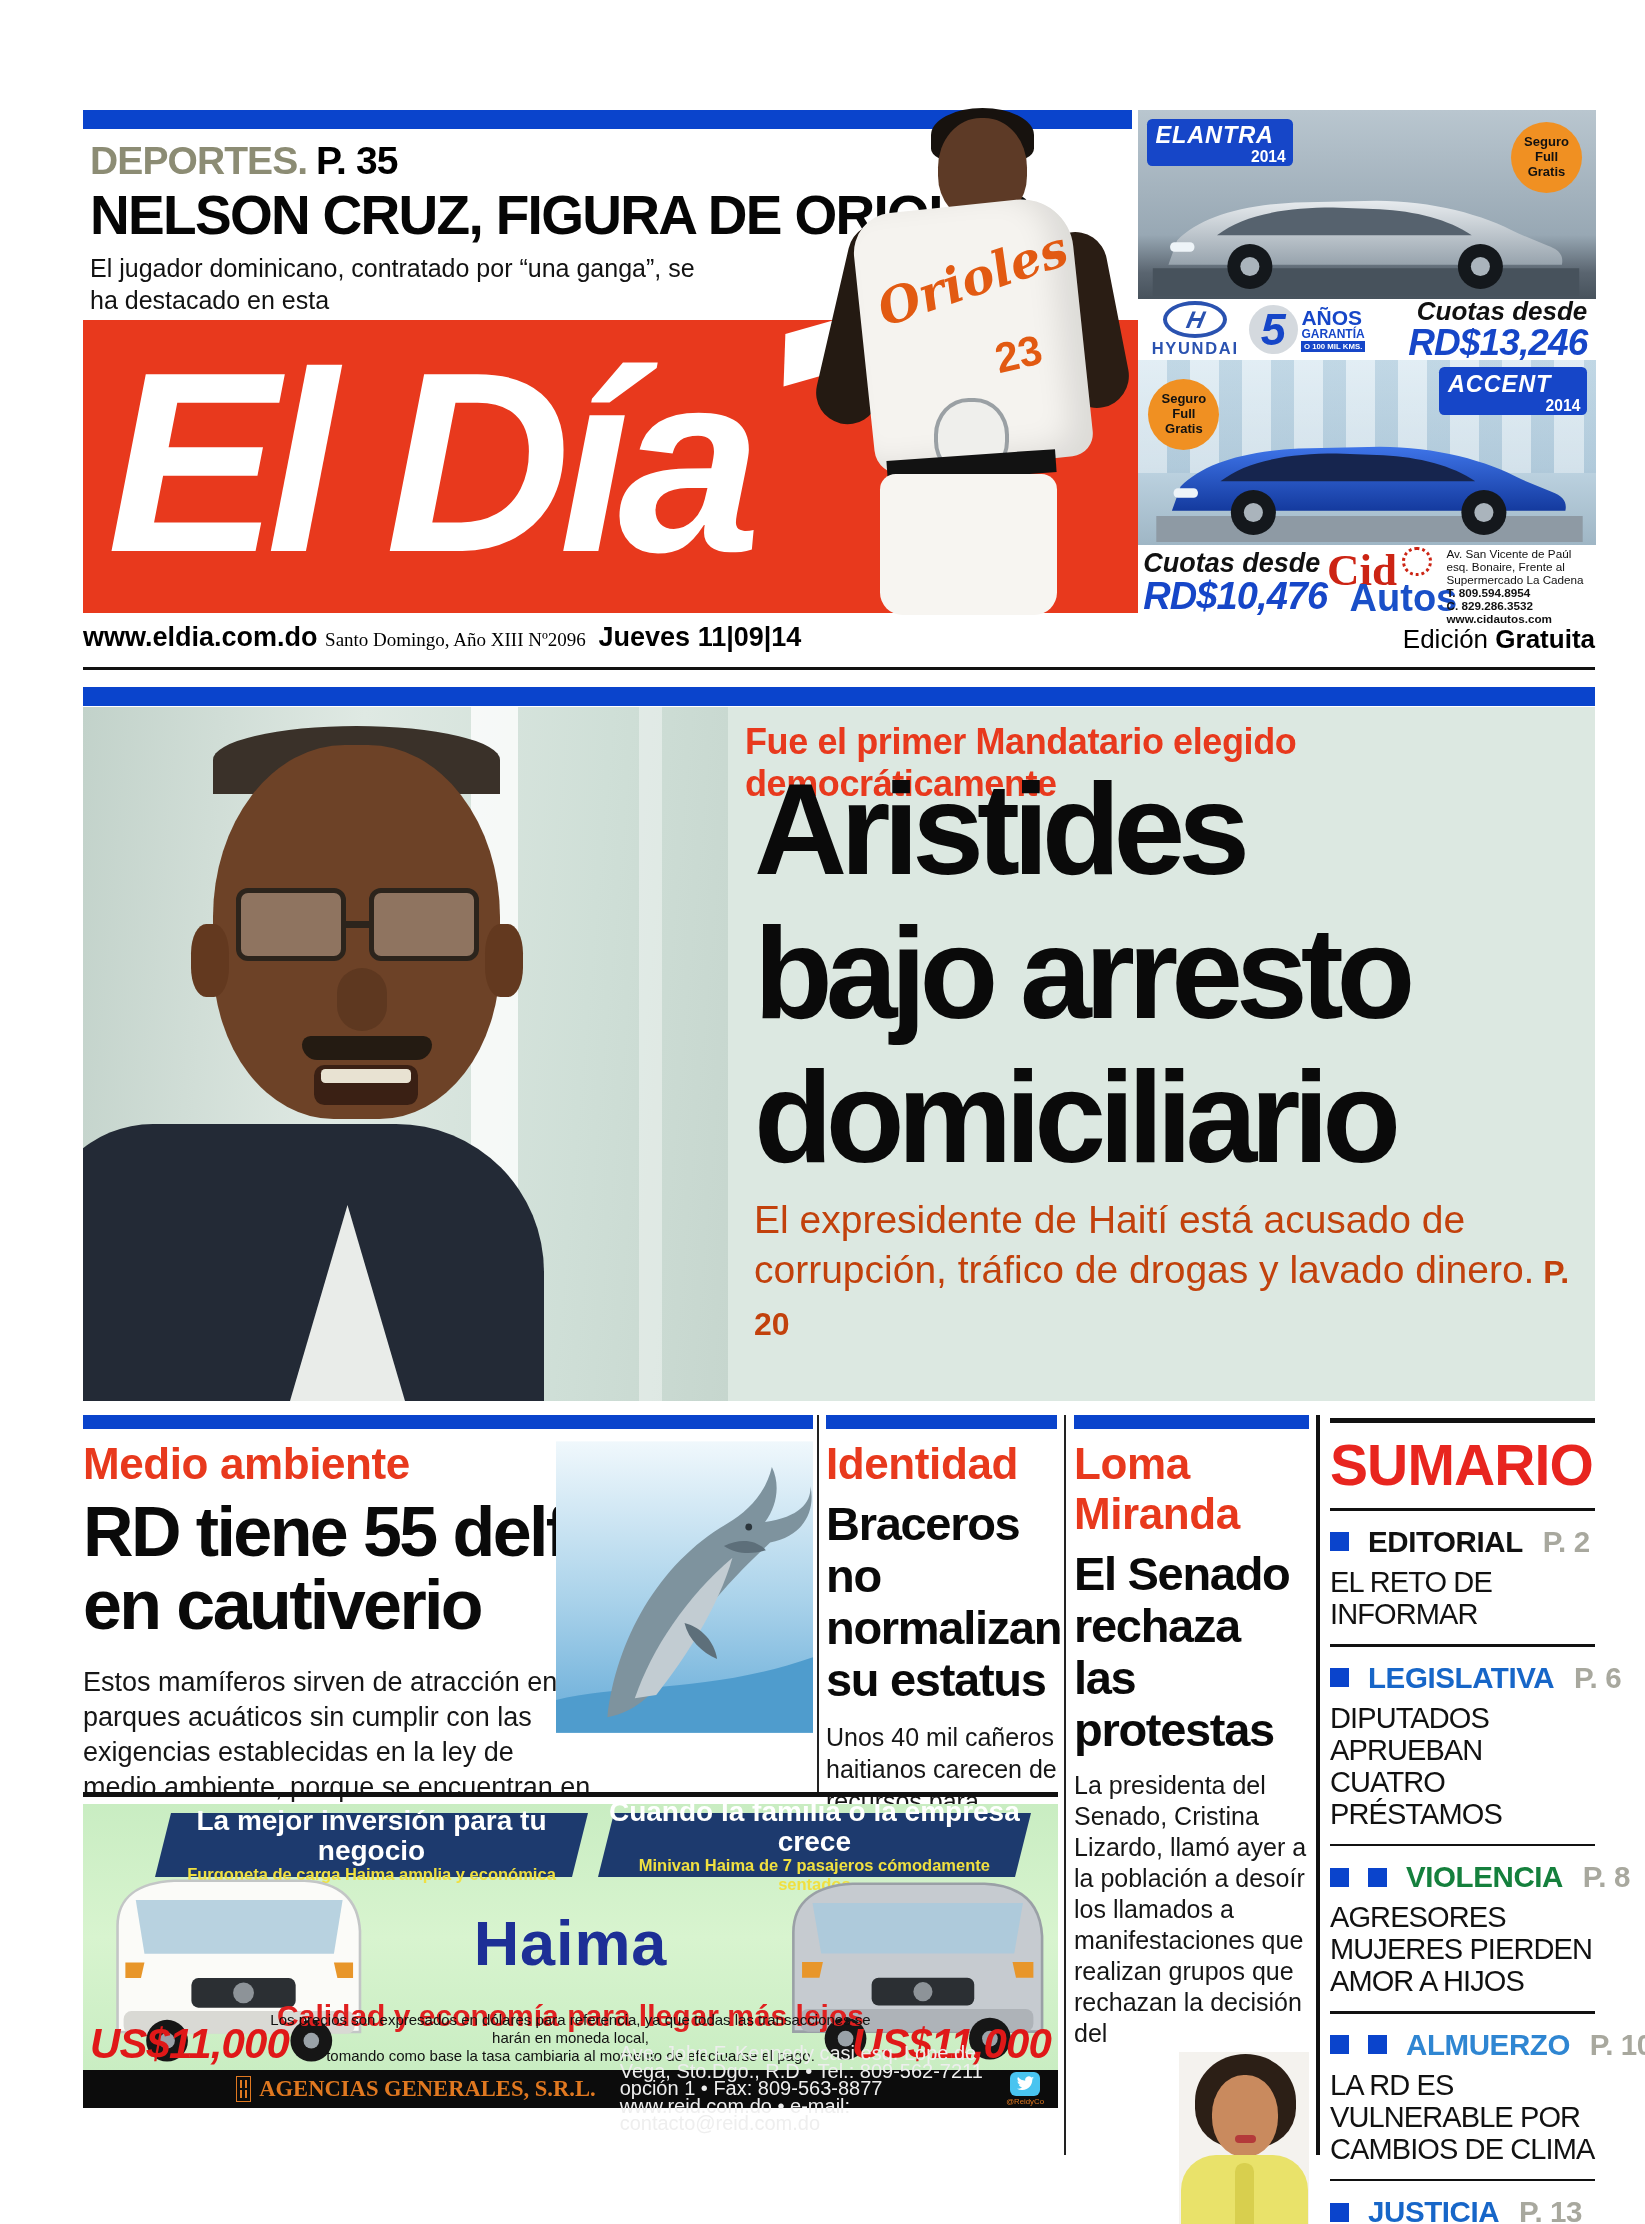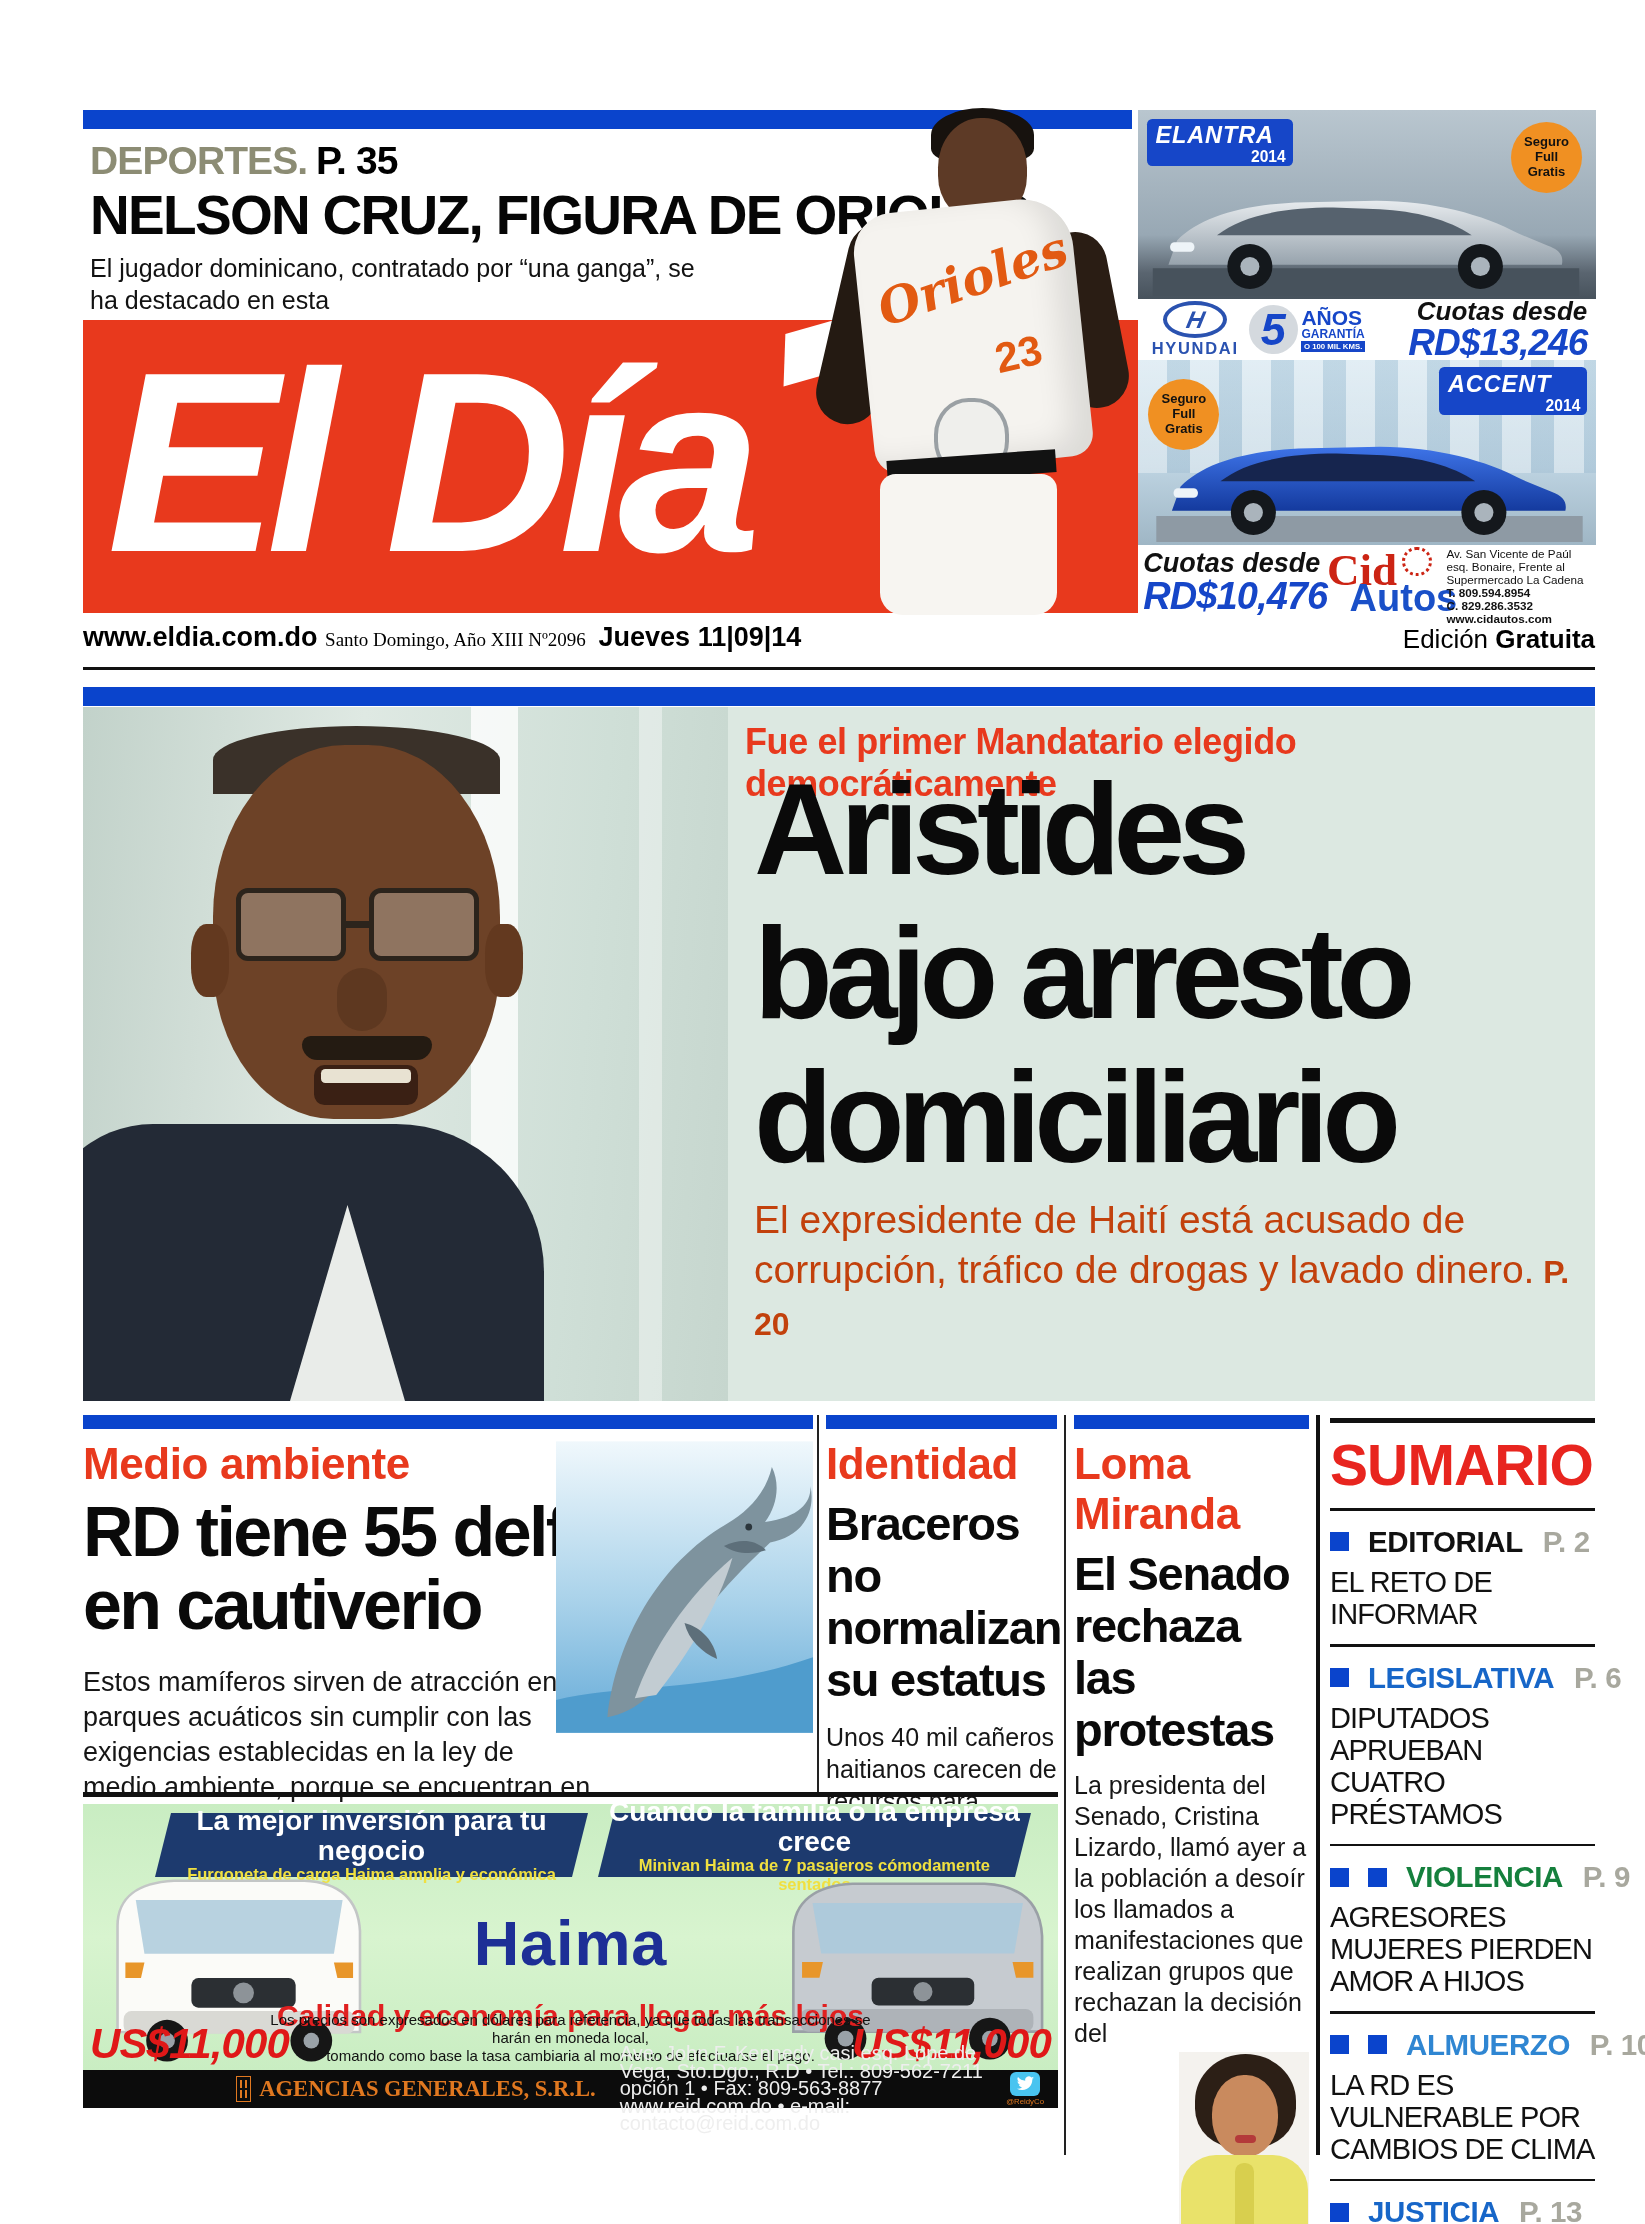--- a/index.html
+++ b/index.html
@@ -435,21 +435,21 @@
       </div>
       <div class="sum-text">DIPUTADOS APRUEBAN CUATRO PRÉSTAMOS</div>
     </div>
     <div class="sum-sep"></div>
 
     <div>
       <div class="sum-label-row">
         <span class="sq"></span>
         <span class="sq"></span>
         <span style="color: #15803d;">VIOLENCIA</span>
-        <span class="sum-page">P. 9</span>
+        <span class="sum-page">P. 8</span>
       </div>
       <div class="sum-text">AGRESORES MUJERES PIERDEN AMOR A HIJOS</div>
     </div>
     <div class="sum-sep"></div>
 
     <div>
       <div class="sum-label-row">
         <span class="sq"></span>
         <span class="sq"></span>
         <span style="color: rgb(47, 134, 210);">ALMUERZO</span>

